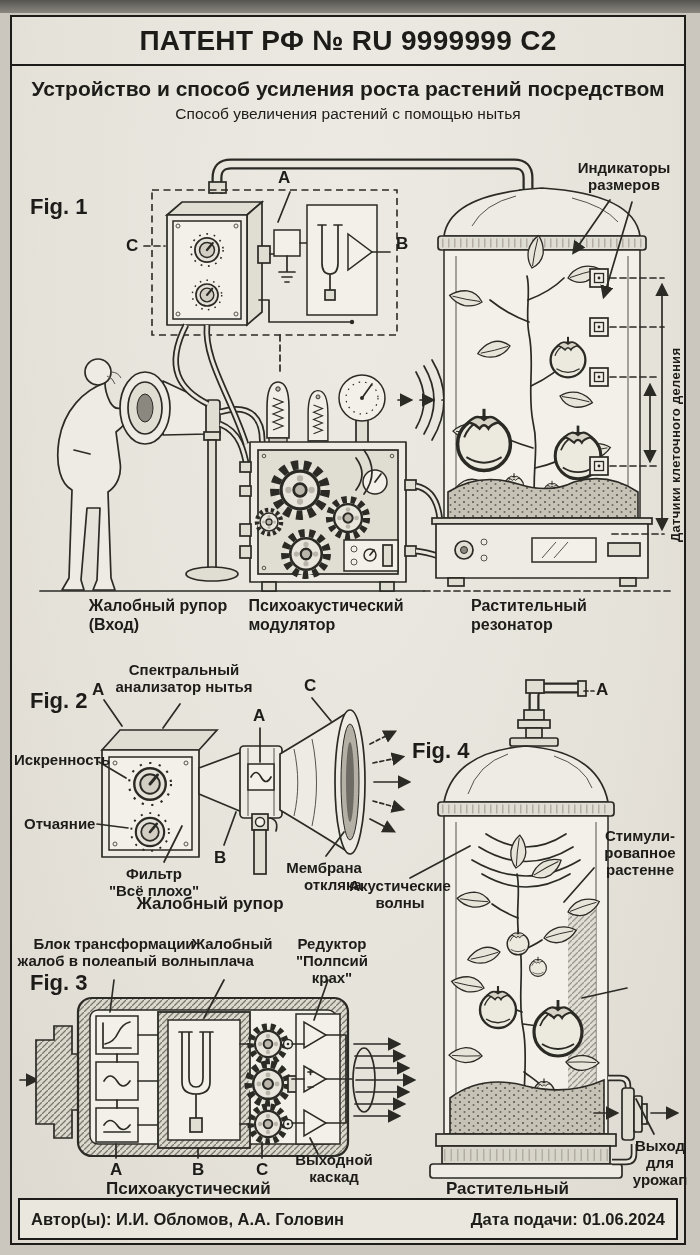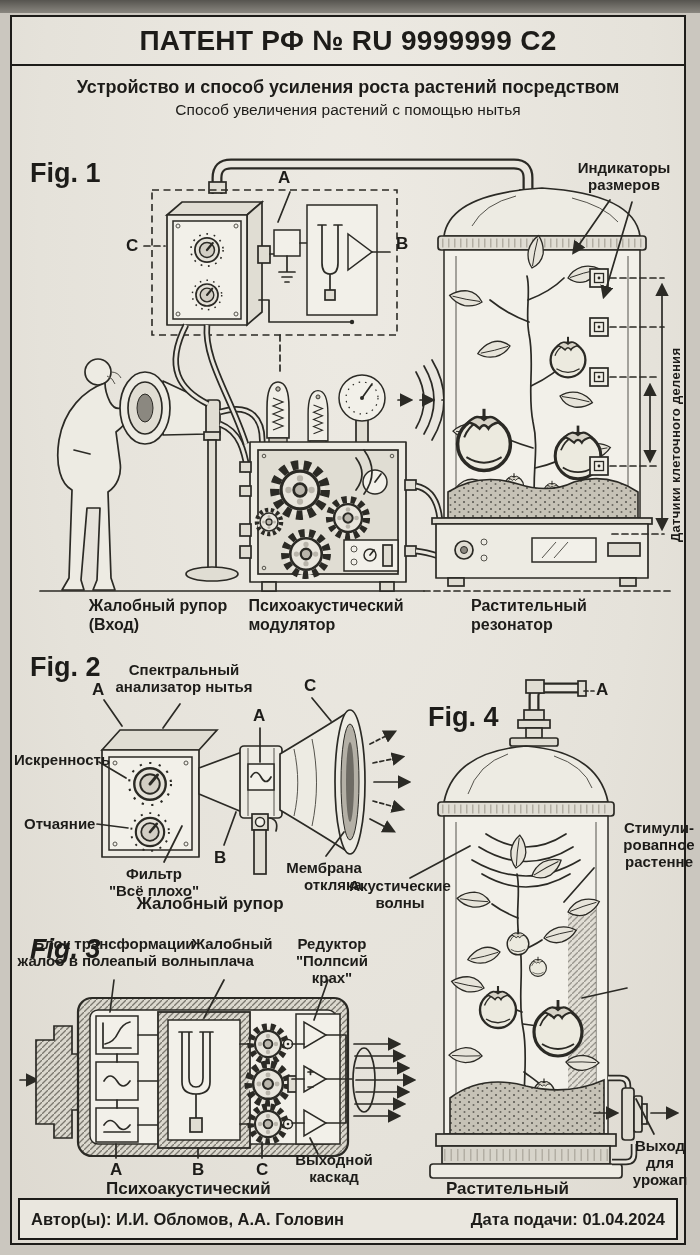--- a/index.html
+++ b/index.html
@@ -6,25 +6,25 @@
   .shot{position:relative;width:700px;height:1255px;background:#cbc7bf;overflow:hidden;
         font-family:"Liberation Sans",sans-serif;color:#1d1c19;}
   .topstrip{position:absolute;top:0;left:0;right:0;height:13px;
         background:linear-gradient(#56544f,#8a8780);}
   .page{position:absolute;left:10px;top:15px;width:676px;height:1230px;box-sizing:border-box;
         border:2.5px solid #1d1c19;
         background:radial-gradient(ellipse at 50% 18%,#edeae3,#e5e2da 65%,#ddd9d0);}
   .title{height:47px;line-height:48px;text-align:center;font-size:28px;font-weight:bold;
         letter-spacing:.3px;border-bottom:2.5px solid #1d1c19;}
   .sub{padding-top:9px;text-align:center;}
-  .s1{font-size:18px;font-weight:bold;line-height:1.35;}
+  .s1{font-size:21px;font-weight:bold;line-height:1.35;}
   .s3{font-size:15.5px;padding-top:2px;}
   .fig{position:absolute;}
   .art{position:absolute;left:0;top:0;}
-  .figlabel{position:absolute;font-size:27px;font-weight:bold;}
+  .figlabel{position:absolute;font-size:22px;font-weight:bold;margin-top:36px;}
   .lbl{position:absolute;font-size:15px;font-weight:bold;line-height:1.13;white-space:pre-line;}
   .ctr{transform:translateX(-50%);text-align:center;}
   .rt{text-align:right;}
   .callout{position:absolute;font-size:17px;font-weight:bold;}
   .cap{position:absolute;font-size:16px;font-weight:bold;line-height:1.18;white-space:pre-line;
        transform:translateX(-50%);text-align:left;}
   .vlabel{position:absolute;writing-mode:vertical-rl;transform:rotate(180deg);
        font-size:13px;font-weight:bold;display:flex;align-items:center;letter-spacing:.3px;}
   .footer{position:absolute;left:6px;right:6px;top:1181px;height:42px;box-sizing:border-box;
        border:2.2px solid #1d1c19;display:flex;justify-content:space-between;align-items:center;
@@ -418,21 +418,21 @@
           <path d="M342 194 H386" marker-end="url(#ma)"></path>
         </g>
         <g class="ln">
           <path d="M102 58 L98 90"></path>
           <path d="M212 58 L192 96"></path>
           <path d="M316 58 L302 98"></path>
           <path d="M306 232 L298 216"></path>
           <path d="M104 236 V222 M186 236 V226 M250 236 V220"></path>
         </g>
       </svg>
-      <div class="figlabel" style="left:18px;top:12px;font-style:italic;">Fig. 3</div>
+      <div class="figlabel" style="left:18px;top:12px;">Fig. 3</div>
       <div class="lbl ctr" style="left:102px;top:14px;">Блок трансформации
 жалоб в полеапый волны</div>
       <div class="lbl ctr" style="left:220px;top:14px;">Жалобный
 плача</div>
       <div class="lbl ctr" style="left:320px;top:14px;">Редуктор
 "Полпсий крах"</div>
       <div class="callout" style="left:98px;top:238px;">A</div>
       <div class="callout" style="left:180px;top:238px;">B</div>
       <div class="callout" style="left:244px;top:238px;">C</div>
       <div class="lbl ctr" style="left:322px;top:230px;">Выходной
@@ -502,31 +502,31 @@
           <path class="ln" d="M319 461 H344" marker-end="url(#ma)"></path>
         </g>
         <g class="ln">
           <path d="M252 39 H262" stroke-dasharray="4 3"></path>
           <path d="M262 216 L232 250"></path>
           <path d="M78 226 L138 194"></path>
           <path d="M295 336 L250 346"></path>
           <path d="M322 482 L304 447"></path>
         </g>
       </svg>
-      <div class="figlabel" style="left:96px;top:50px;">Fig. 4</div>
+      <div class="figlabel" style="left:80px;top:50px;">Fig. 4</div>
       <div class="callout" style="left:264px;top:28px;">A</div>
-      <div class="lbl ctr" style="left:308px;top:168px;margin-left:19px;">Стимули-
+      <div class="lbl ctr" style="left:308px;top:176px;">Стимули-
 ровапное
 растенне</div>
       <div class="lbl ctr" style="left:68px;top:226px;">Акустические
 волны</div>
       <div class="lbl ctr" style="left:328px;top:486px;">Выход для
 урожап</div>
       <div class="cap" style="left:196px;top:527px;font-size:17px;">Растительный резонатор</div>
     </div>
 
     <div class="footer">
       <span>Автор(ы): И.И. Обломов, А.А. Головин</span>
-      <span>Дата подачи: 01.04.2024</span>
+      <span>Дата подачи: 01.06.2024</span>
     </div>
 
   </div>
 </div>
 
 </body></html>

